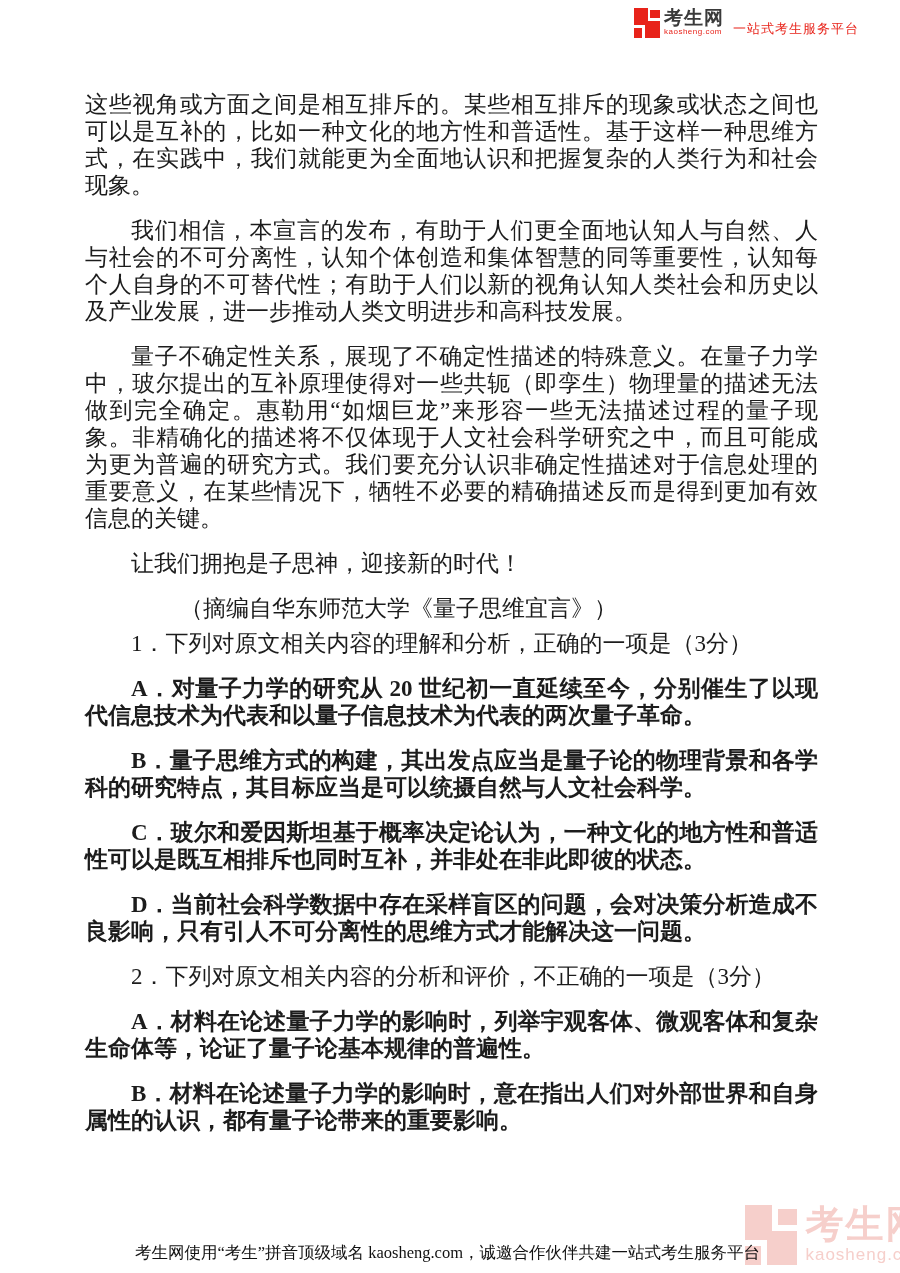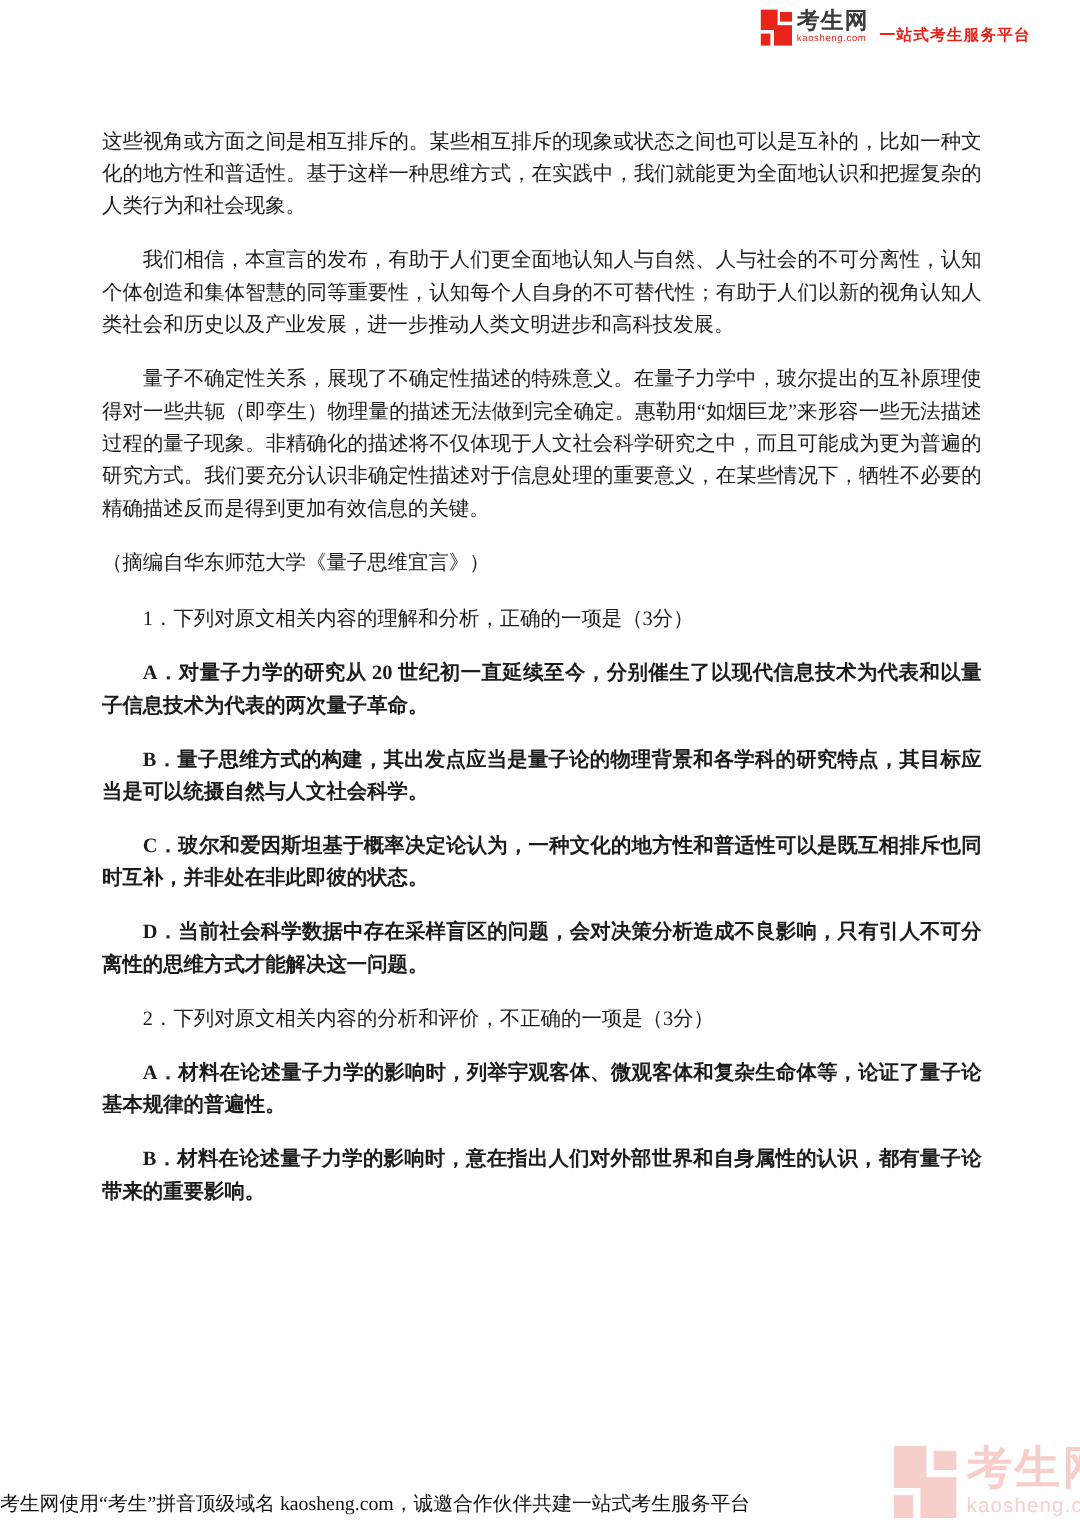--- a/index.html
+++ b/index.html
@@ -28,39 +28,39 @@
   .logo-brand {
     font-family: "Liberation Sans", sans-serif;
     font-weight: bold; font-size: 19px; color: #3a3a3a; letter-spacing: 1px;
   }
   .logo-domain {
     font-family: "Liberation Sans", sans-serif;
     font-size: 8px; color: #e8231a; margin-top: 1px; letter-spacing: .5px;
   }
   .logo-tagline {
     font-family: "Liberation Sans", sans-serif;
-    font-size: 13px; font-weight: bold; color: #e8231a;
+    font-size: 13px; font-weight: normal; color: #e8231a;
     margin-left: 9px; margin-top: 12px; letter-spacing: 1px; white-space: nowrap;
   }
 
   
   .article {
-    position: absolute; left: 85px; top: 104px; width: 733px;
-    font-size: 17px; line-height: 27px; text-align: justify;
+    position: absolute; left: 85px; top: 91px; width: 733px;
+    font-size: 23px; line-height: 27px; text-align: justify;
   }
   .para { margin-bottom: 18px; text-indent: 2em; }
   .para.noindent { text-indent: 0; }
-  .attribution { margin-bottom: 20px; text-align: left; padding-right: 106px; text-indent: 0; }
+  .attribution { margin-bottom: 8px; text-align: center; padding-right: 106px; text-indent: 0; }
   .q-stem { margin-bottom: 18px; text-indent: 2em; }
   .q-option { margin-bottom: 18px; text-indent: 2em; font-weight: bold; }
 
   
   .footer-line {
-    position: absolute; left: 0; width: 900px; top: 1242px;
-    text-align: left; font-size: 16.5px; color: #111;
+    position: absolute; left: 0; width: 760px; top: 1242px;
+    text-align: right; font-size: 16.5px; color: #111;
   }
 
   
   .watermark {
     position: absolute; right: -28px; bottom: 8px;
     display: flex; align-items: flex-start; opacity: 1;
   }
   .wm-mark { position: relative; width: 52px; height: 60px; flex: 0 0 auto; }
   .wm-mark i { position: absolute; background: #f6cfcb; }
   .wm-mark .b1 { left: 0;   top: 0;   width: 52%; height: 58%; }
@@ -91,20 +91,21 @@
     <div class="logo-brand">考生网</div>
     <div class="logo-domain">kaosheng.com</div>
   </span>
   <span class="logo-tagline">一站式考生服务平台</span>
 </div>
 
 <div class="article">
   <p class="para noindent">这些视角或方面之间是相互排斥的。某些相互排斥的现象或状态之间也可以是互补的，比如一种文化的地方性和普适性。基于这样一种思维方式，在实践中，我们就能更为全面地认识和把握复杂的人类行为和社会现象。</p>
   <p class="para">我们相信，本宣言的发布，有助于人们更全面地认知人与自然、人与社会的不可分离性，认知个体创造和集体智慧的同等重要性，认知每个人自身的不可替代性；有助于人们以新的视角认知人类社会和历史以及产业发展，进一步推动人类文明进步和高科技发展。</p>
   <p class="para">量子不确定性关系，展现了不确定性描述的特殊意义。在量子力学中，玻尔提出的互补原理使得对一些共轭（即孪生）物理量的描述无法做到完全确定。惠勒用“如烟巨龙”来形容一些无法描述过程的量子现象。非精确化的描述将不仅体现于人文社会科学研究之中，而且可能成为更为普遍的研究方式。我们要充分认识非确定性描述对于信息处理的重要意义，在某些情况下，牺牲不必要的精确描述反而是得到更加有效信息的关键。</p>
+  <p class="para">让我们拥抱是子思神，迎接新的时代！</p>
 
   <p class="attribution">（摘编自华东师范大学《量子思维宜言》）</p>
 
   <p class="q-stem">1．下列对原文相关内容的理解和分析，正确的一项是（3分）</p>
   <p class="q-option">A．对量子力学的研究从 20 世纪初一直延续至今，分别催生了以现代信息技术为代表和以量子信息技术为代表的两次量子革命。</p>
   <p class="q-option">B．量子思维方式的构建，其出发点应当是量子论的物理背景和各学科的研究特点，其目标应当是可以统摄自然与人文社会科学。</p>
   <p class="q-option">C．玻尔和爱因斯坦基于概率决定论认为，一种文化的地方性和普适性可以是既互相排斥也同时互补，并非处在非此即彼的状态。</p>
   <p class="q-option">D．当前社会科学数据中存在采样盲区的问题，会对决策分析造成不良影响，只有引人不可分离性的思维方式才能解决这一问题。</p>
 
   <p class="q-stem">2．下列对原文相关内容的分析和评价，不正确的一项是（3分）</p>

